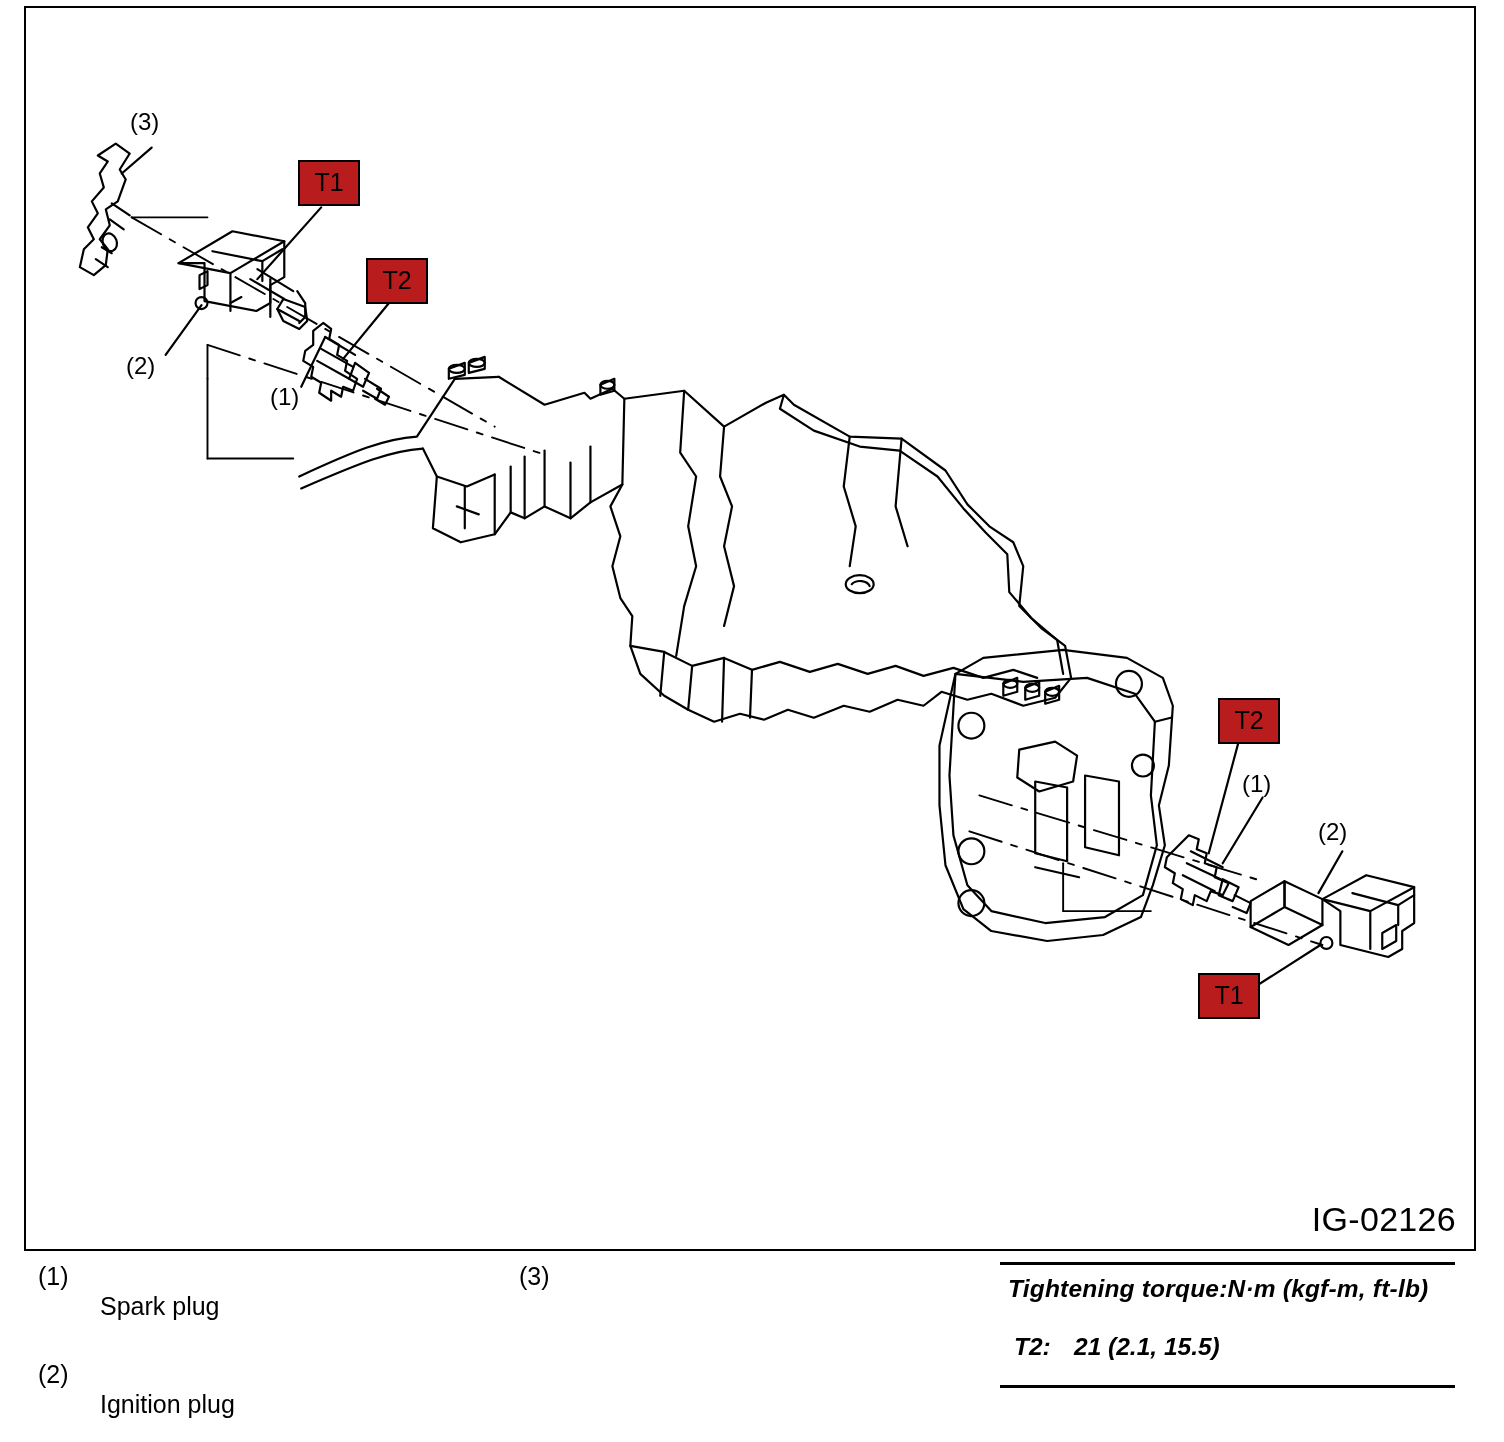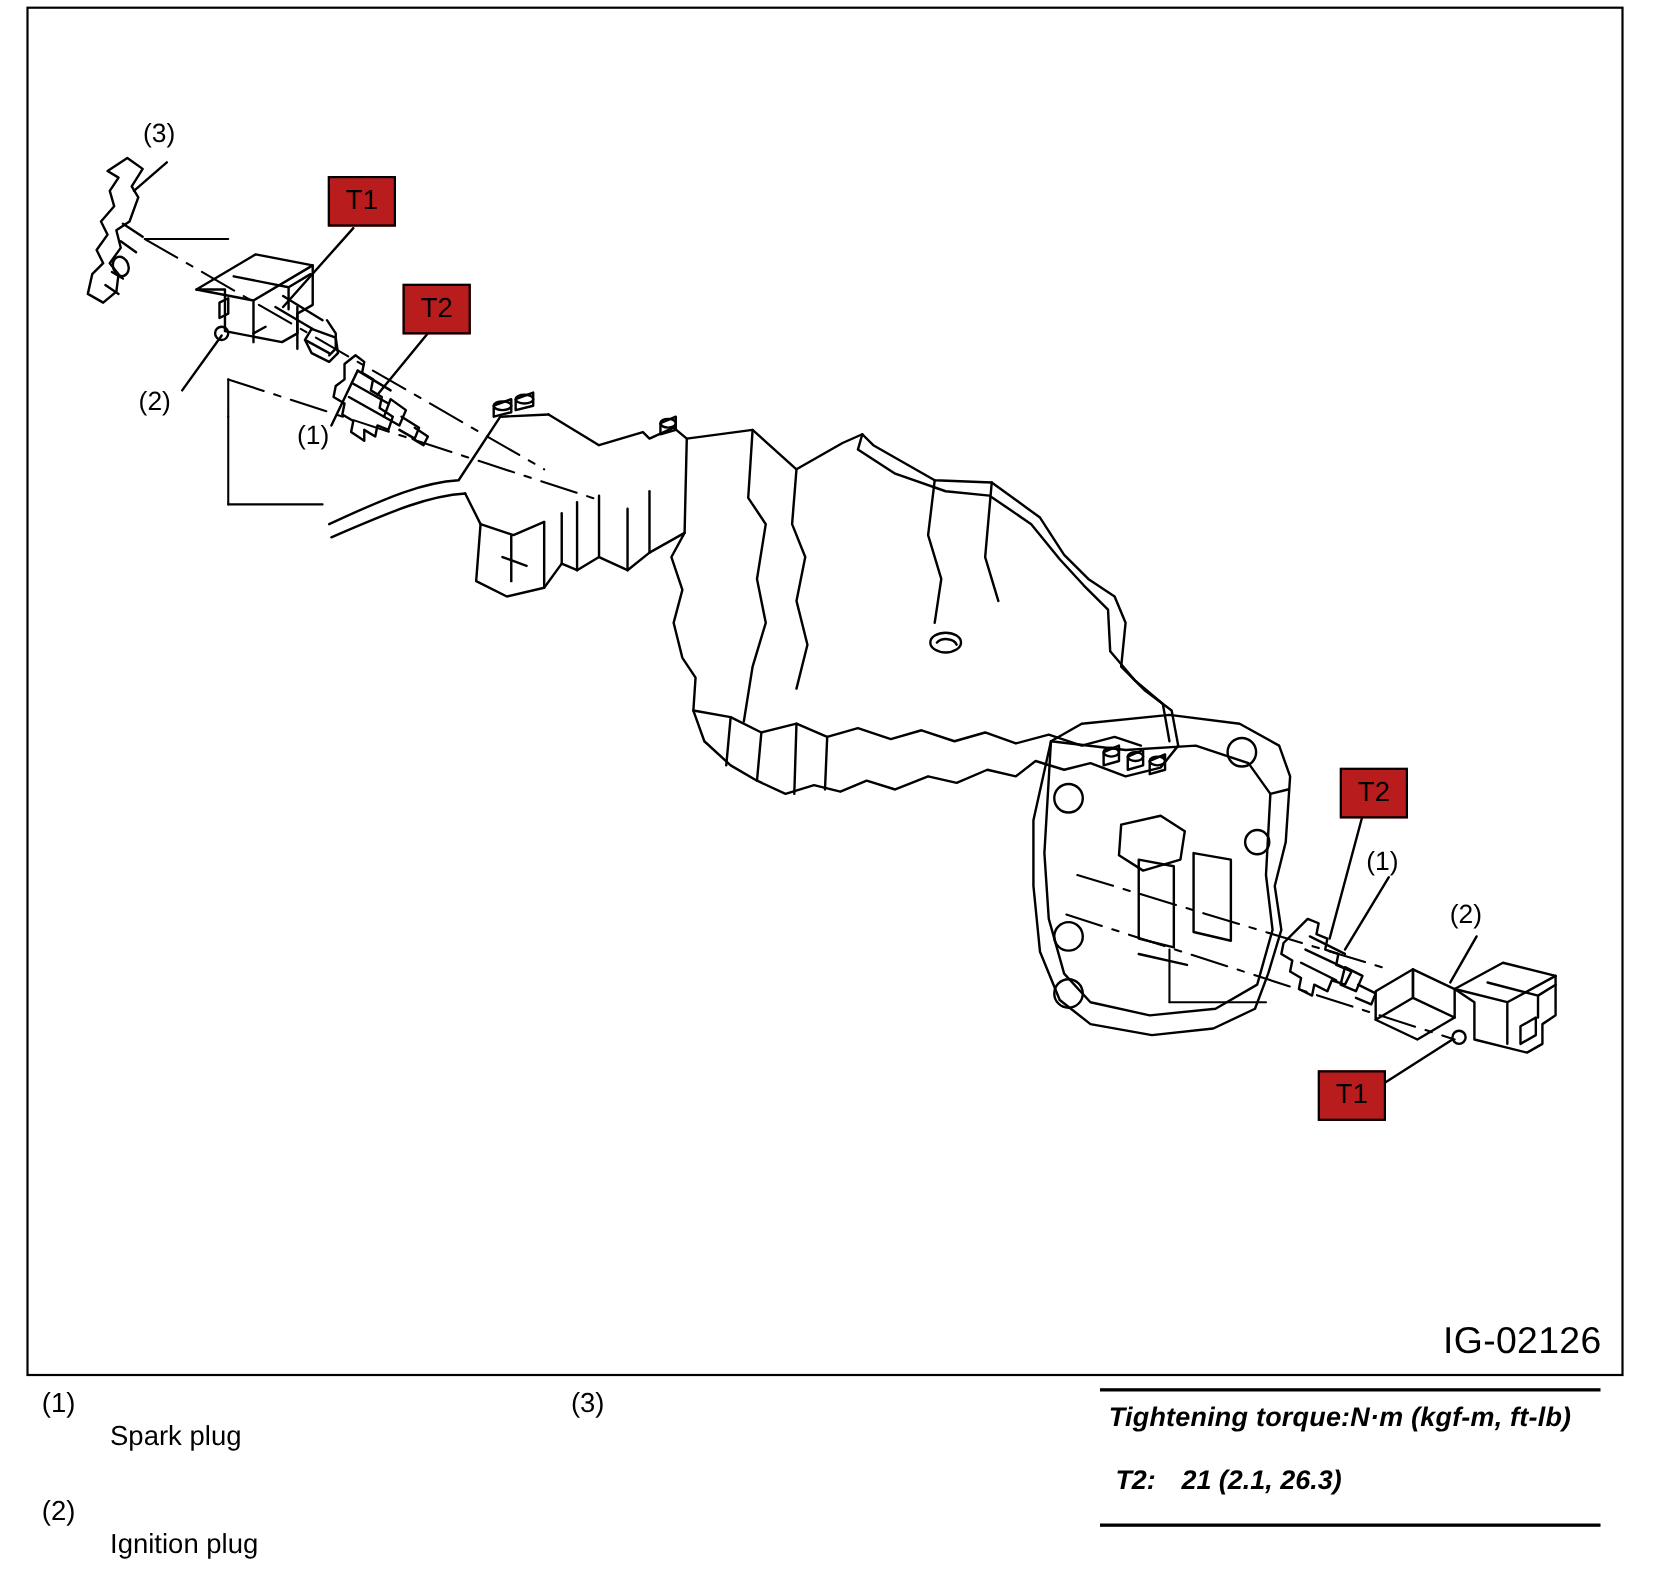--- a/index.html
+++ b/index.html
@@ -366,20 +366,20 @@
         <div class="idx">(3)</div>
       </div>
     </div>
 
     <div class="torque">
       <div class="rule"></div>
       <div class="title">Tightening torque:N·m (kgf-m, ft-lb)</div>
       <div class="vals">
         <div class="vrow">
           <div class="k">T2:</div>
-          <div class="v">21 (2.1, 26.3)</div>
+          <div class="v">21 (2.1, 15.5)</div>
         </div>
       </div>
       <div class="rule bottom"></div>
     </div>
   </div>
 
 </div>
 
 </body></html>

